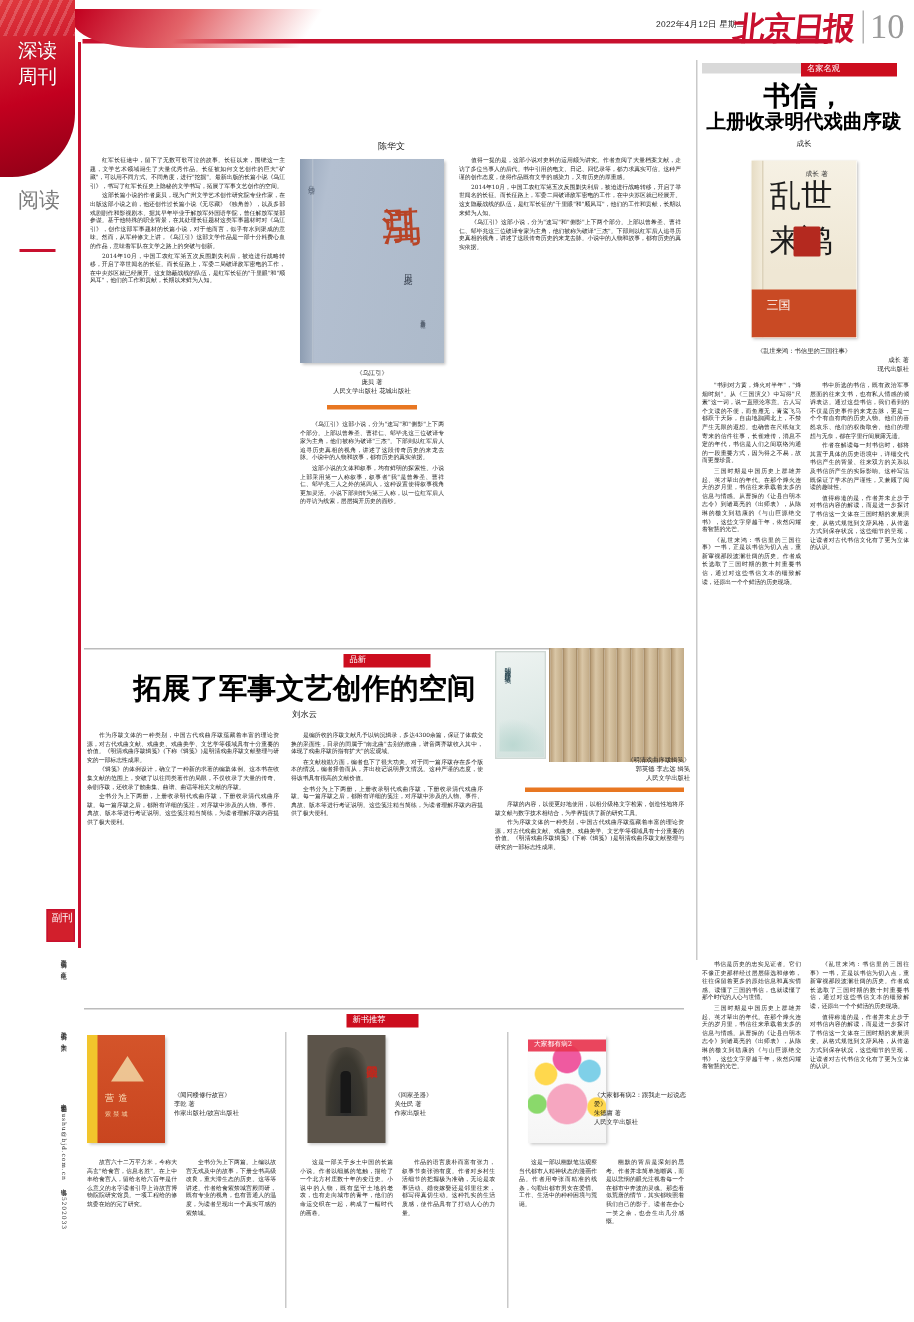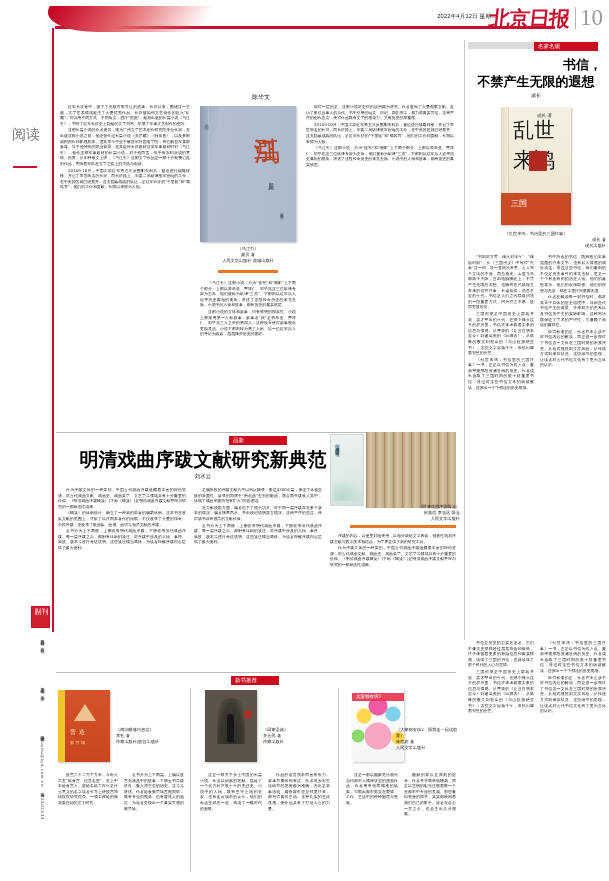--- a/index.html
+++ b/index.html
@@ -287,20 +287,23 @@
 
   <div class="masthead">
     <div class="masthead-rule"></div>
     <div class="date-line">2022年4月12日 星期二</div>
     <div class="paper-title">北京日报</div>
     <div class="page-num-bar"></div>
     <div class="page-num">10</div>
   </div>
 
   <div class="banner-swoosh"></div>
+  <div class="banner">
+    <div class="banner-text">深读周刊</div>
+  </div>
   <div class="section-word">阅读</div>
   <div class="section-underline"></div>
   <div class="frame-left"></div>
   <div class="frame-left2"></div>
 
   <div class="a1-tagbar"></div>
   <div class="a1-tagtext">悦读</div>
   <div class="a1-byline">陈华文</div>
 
   <div class="bk1">
@@ -329,22 +332,22 @@
     <p>值得一提的是，这部小说对史料的运用颇为讲究。作者查阅了大量档案文献，走访了多位当事人的后代。书中引用的电文、日记、回忆录等，都力求真实可信。这种严谨的创作态度，使得作品既有文学的感染力，又有历史的厚重感。</p>
     <p>2014年10月，中国工农红军第五次反围剿失利后，被迫进行战略转移，开启了举世闻名的长征。而长征路上，军委二局破译敌军密电的工作，在中央苏区就已经展开。这支隐蔽战线的队伍，是红军长征的"千里眼"和"顺风耳"，他们的工作和贡献，长期以来鲜为人知。</p>
     <p>《乌江引》这部小说，分为"速写"和"侧影"上下两个部分。上部以曾希圣、曹祥仁、邹毕兆这三位破译专家为主角，他们被称为破译"三杰"。下部则以红军后人追寻历史真相的视角，讲述了这段传奇历史的来龙去脉。小说中的人物和故事，都有历史的真实依据。</p>
   </div>
 
   <div class="rule-v" style="left:464px; top:40px; height:600px;"></div>
   <div style="position:absolute; left:468px; top:42px; width:90px; height:7px; background:#d9d9d9;"></div>
   <div style="position:absolute; left:534px; top:42px; width:64px; height:9px; background:#cc0d1e;"></div>
   <div style="position:absolute; left:538px; top:42px; color:#fff; font-size:5.5px; line-height:9px; font-family:'DejaVu Serif',serif;">名家名观</div>
 
-  <div style="position:absolute; left:470px; top:56px; width:132px; text-align:right; font-size:13px; line-height:17px; font-weight:bold; font-family:'DejaVu Serif',serif; color:#000;">书信，</div>
-  <div style="position:absolute; left:466px; top:73px; width:140px; text-align:center; font-size:13px; line-height:17px; font-weight:bold; font-family:'DejaVu Serif',serif; color:#000;">不禁产生无限的遐想</div>
+  <div style="position:absolute; left:470px; top:56px; width:132px; text-align:center; font-size:18px; line-height:17px; font-weight:bold; font-family:'DejaVu Serif',serif; color:#000;">书信，</div>
+  <div style="position:absolute; left:466px; top:73px; width:140px; text-align:center; font-size:13px; line-height:17px; font-weight:bold; font-family:'DejaVu Serif',serif; color:#000;">上册收录明代戏曲序跋</div>
   <div style="position:absolute; left:470px; top:92px; width:132px; text-align:center; font-size:5px; font-family:'DejaVu Serif',serif; color:#222;">成长</div>
 
   <div style="position:absolute; left:501px; top:107px; width:70px; height:118px; background:linear-gradient(180deg,#f6f1e4 0%, #efe7d4 62%, #efe7d4 62%); box-shadow:1px 1px 2px rgba(0,0,0,.25); overflow:hidden;">
     <div style="position:absolute; left:0; top:0; width:8px; height:118px; background:linear-gradient(90deg,#e6dcc4,#f2ebda); border-right:1px solid #ddd3bb;"></div>
     <div style="position:absolute; left:12px; top:8px; font-size:21px; line-height:30px; color:#1c1c1c; font-family:'DejaVu Serif',serif; width:52px;">乱世来鸿</div>
     <div style="position:absolute; left:36px; top:6px; font-size:4.5px; color:#333; font-family:'DejaVu Serif',serif;">成长 著</div>
     <div style="position:absolute; left:28px; top:44px; width:18px; height:20px; background:#b4291f; border-radius:1px;"></div>
     <div style="position:absolute; left:0; bottom:0; width:70px; height:32px; background:#c94a24;"></div>
     <div style="position:absolute; left:10px; bottom:16px; font-size:8px; color:#fff; font-family:'DejaVu Serif',serif;">三国</div>
   </div>
@@ -367,21 +370,21 @@
     <p>三国时期是中国历史上群雄并起、英才辈出的年代。在那个烽火连天的岁月里，书信往来承载着太多的信息与情感。从曹操的《让县自明本志令》到诸葛亮的《出师表》，从陈琳的檄文到嵇康的《与山巨源绝交书》，这些文字穿越千年，依然闪耀着智慧的光芒。</p>
   </div>
   <div class="col" style="left:540px; top:640px; width:66px; height:230px;">
     <p>《乱世来鸿：书信里的三国往事》一书，正是以书信为切入点，重新审视那段波澜壮阔的历史。作者成长选取了三国时期的数十封重要书信，通过对这些书信文本的细致解读，还原出一个个鲜活的历史现场。</p>
     <p>值得称道的是，作者并未止步于对书信内容的解读，而是进一步探讨了书信这一文体在三国时期的发展演变。从格式规范到文辞风格，从传递方式到保存状况，这些细节的呈现，让读者对古代书信文化有了更为立体的认识。</p>
   </div>
 
   <div class="sep-rule" style="left:56px; top:432px; width:400px;"></div>
   <div class="a2-tagbar"></div>
   <div class="a2-tagtext">品新</div>
-  <div class="a2-title">明清戏曲序跋文献研究新典范</div>
+  <div class="a2-title">拓展了军事文艺创作的空间</div>
   <div class="a2-byline">刘水云</div>
 
   <div class="bk2">
     <div class="bk2-front">
       <div class="bk2-front-t">明清戏曲序跋辑笺</div>
       <div class="bk2-front-deco"></div>
     </div>
     <div class="bk2-vol" style="left:36px;"></div>
     <div class="bk2-vol" style="left:45px;"></div>
     <div class="bk2-vol" style="left:54px;"></div>

